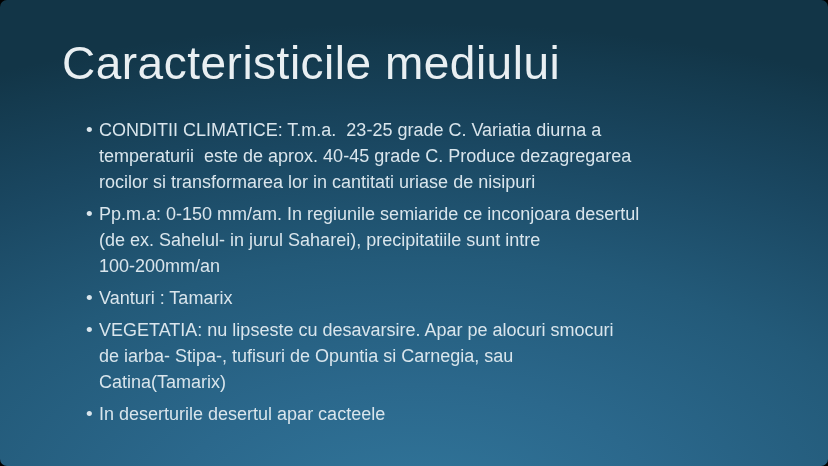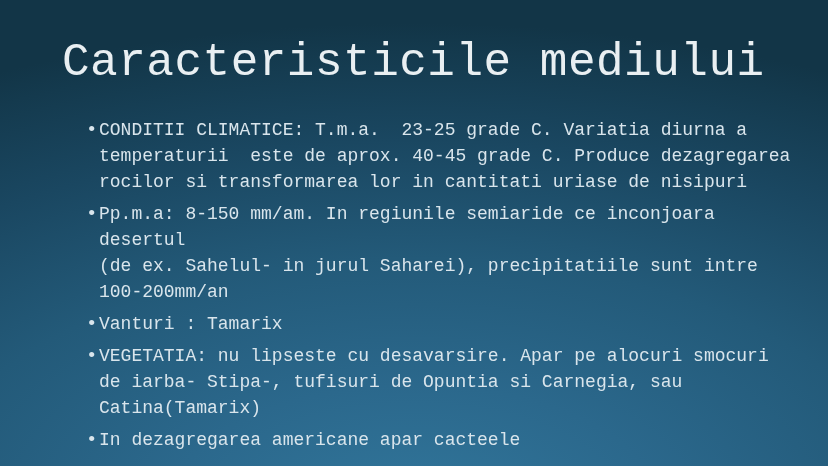--- a/index.html
+++ b/index.html
@@ -5,29 +5,30 @@
   html, body {
     margin: 0;
     padding: 0;
     background: #000;
   }
   .slide {
     position: relative;
     width: 828px;
     height: 466px;
     overflow: hidden;
-    font-family: Liberation Mono, monospace;
+    font-family: Liberation Sans, sans-serif;
     background:
       radial-gradient(115% 105% at 50% 110%,
         #31769b 0%,
         #2b688c 26%,
         #235a79 52%,
         #1a4761 76%,
         #143a4e 94%,
         #123547 100%);
+    border-radius: 7px;
   }
   .title {
     position: absolute;
     left: 62px;
     top: 36px;
     margin: 0;
     font-size: 46px;
     font-weight: normal;
     line-height: 1.2;
     color: #e9eff2;
@@ -70,36 +71,36 @@
 
     <div class="bullet">
       <span class="marker">•</span>
       <span class="btext">CONDITII CLIMATICE: T.m.a.  23-25 grade C. Variatia diurna a
 temperaturii  este de aprox. 40-45 grade C. Produce dezagregarea
 rocilor si transformarea lor in cantitati uriase de nisipuri</span>
     </div>
 
     <div class="bullet">
       <span class="marker">•</span>
-      <span class="btext">Pp.m.a: 8-150 mm/am. In regiunile semiaride ce inconjoara desertul
+      <span class="btext">Pp.m.a: 0-150 mm/am. In regiunile semiaride ce inconjoara desertul
 (de ex. Sahelul- in jurul Saharei), precipitatiile sunt intre
 100-200mm/an</span>
     </div>
 
     <div class="bullet">
       <span class="marker">•</span>
       <span class="btext">Vanturi : Tamarix</span>
     </div>
 
     <div class="bullet">
       <span class="marker">•</span>
       <span class="btext">VEGETATIA: nu lipseste cu desavarsire. Apar pe alocuri smocuri
 de iarba- Stipa-, tufisuri de Opuntia si Carnegia, sau
 Catina(Tamarix)</span>
     </div>
 
     <div class="bullet">
       <span class="marker">•</span>
-      <span class="btext">In dezagregarea americane apar cacteele</span>
+      <span class="btext">In deserturile desertul apar cacteele</span>
     </div>
 
   </div>
 </div>
 
 </body></html>

